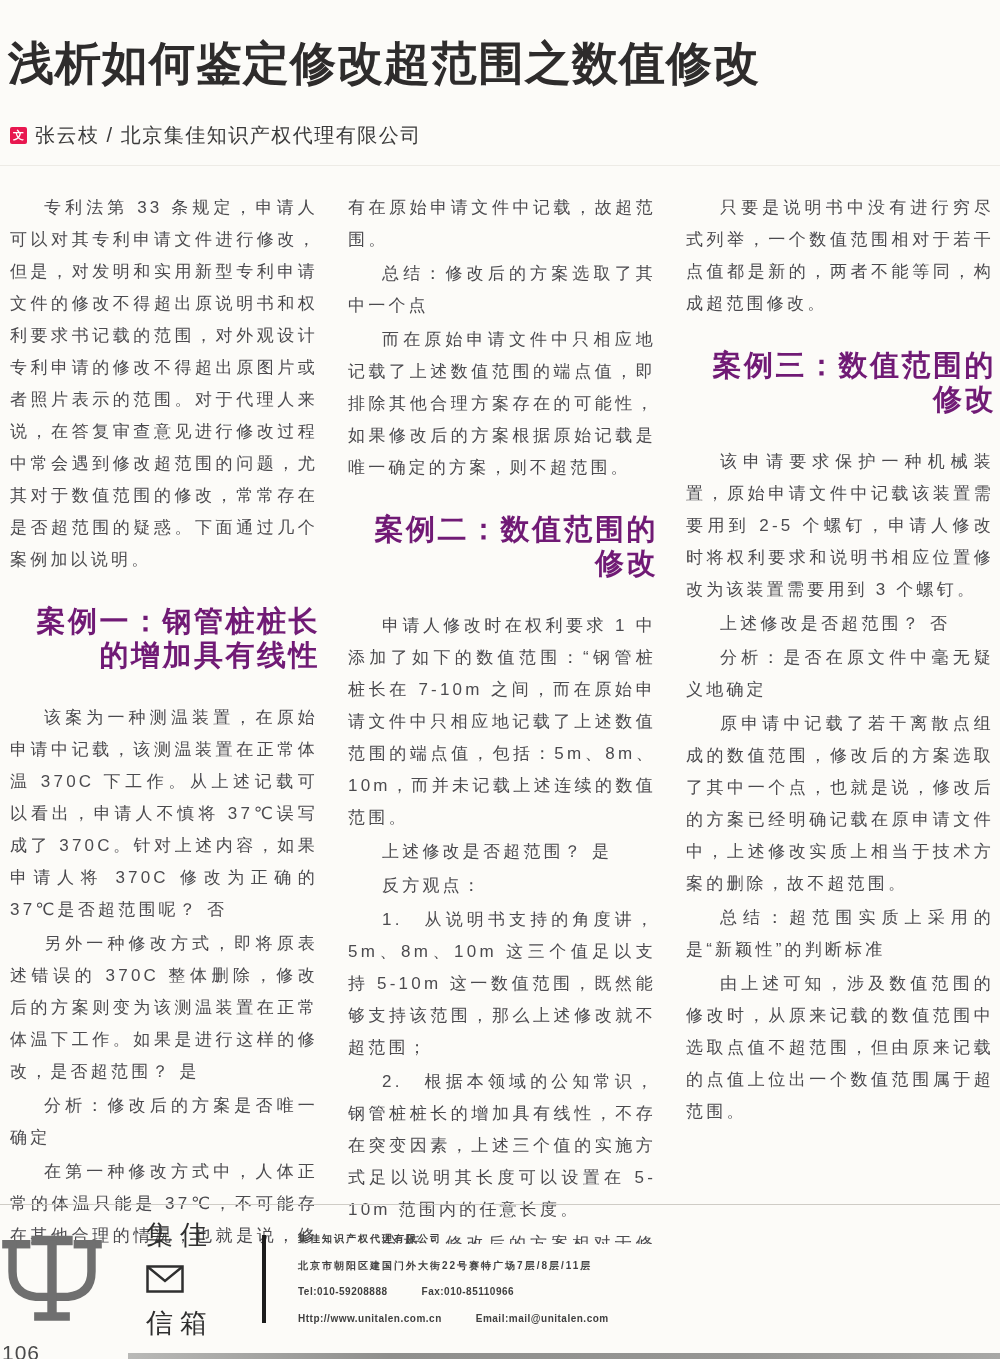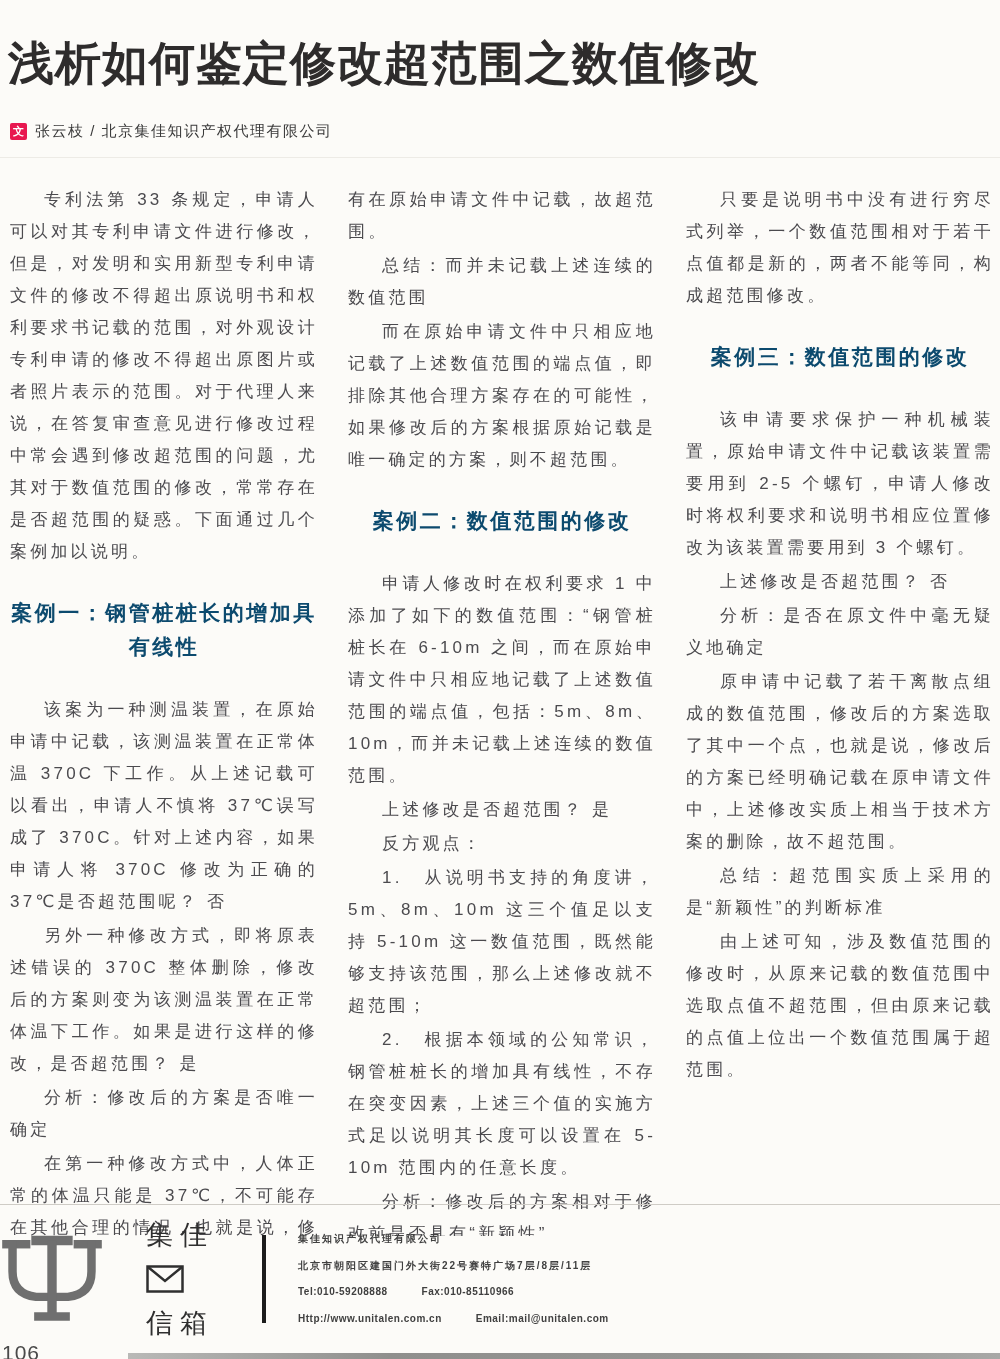--- a/index.html
+++ b/index.html
@@ -17,39 +17,39 @@
     font-size:46px;font-weight:600;color:#2e2c2c;
     letter-spacing:1px;line-height:1.18;
     padding:6px 0 0 8px;
   }
   .byline{display:flex;align-items:center;gap:8px;margin:16px 0 0 10px;}
   .byline-icon{
     width:17px;height:17px;border-radius:2px;
     background:#E8174F;color:#fff;font-size:11px;font-weight:700;
     display:flex;align-items:center;justify-content:center;flex:0 0 auto;
   }
-  .byline-text{font-size:15px;color:#3a3a3a;letter-spacing:1.5px;}
+  .byline-text{font-size:20px;color:#3a3a3a;letter-spacing:1.5px;}
   .header-rule{margin-top:16px;border-top:1px solid #edebe6;}
   
   .columns{
     display:flex;gap:26px;
     padding:0 10px 0 8px;margin-top:24px;
     height:1054px;overflow:hidden;
   }
   .col{
     width:312px;flex:0 0 312px;
     font-size:17px;line-height:32px;letter-spacing:3.2px;
     text-align:justify;
   }
   .col p{margin:2px;}
   .indent{text-indent:2em;}
   .case-heading{
-    font-size:21px;font-weight:700;color:#0c4a6e;
+    font-size:29px;font-weight:700;color:#701a75;
     letter-spacing:2.5px;line-height:34px;
-    margin:28px 0 30px 0;text-align:center;
+    margin:28px 0 30px 0;text-align:right;
   }
   
   .footer{position:absolute;left:0;right:0;top:1204px;}
   .footer-rule{border-top:1px solid #cfccc6;}
   .footer-content{display:flex;align-items:center;padding-top:12px;}
   .logo{margin-left:0;flex:0 0 auto;}
   .mailbox{
     display:flex;align-items:flex-start;gap:12px;
     margin-left:42px;font-size:27px;color:#2f2f2f;
     letter-spacing:7px;font-weight:400;flex-direction:column;
@@ -85,24 +85,24 @@
       <p class="indent">专利法第 33 条规定，申请人可以对其专利申请文件进行修改，但是，对发明和实用新型专利申请文件的修改不得超出原说明书和权利要求书记载的范围，对外观设计专利申请的修改不得超出原图片或者照片表示的范围。对于代理人来说，在答复审查意见进行修改过程中常会遇到修改超范围的问题，尤其对于数值范围的修改，常常存在是否超范围的疑惑。下面通过几个案例加以说明。</p>
       <h2 class="case-heading">案例一：钢管桩桩长的增加具有线性</h2>
       <p class="indent">该案为一种测温装置，在原始申请中记载，该测温装置在正常体温 370C 下工作。从上述记载可以看出，申请人不慎将 37℃误写成了 370C。针对上述内容，如果申请人将 370C 修改为正确的 37℃是否超范围呢？ 否</p>
       <p class="indent">另外一种修改方式，即将原表述错误的 370C 整体删除，修改后的方案则变为该测温装置在正常体温下工作。如果是进行这样的修改，是否超范围？ 是</p>
       <p class="indent">分析：修改后的方案是否唯一确定</p>
       <p class="indent">在第一种修改方式中，人体正常的体温只能是 37℃，不可能存在其他合理的情况，也就是说，修改为 37℃是唯一可能的技术方案，因此，第一种修改方式没有超范围；在第二种修改方式中，人体的正常体温实际上是一个温度范围，且因人而异，故修改后的温度不仅包括 37℃，还包括其他合理的温度值，但其他值并没</p>
     </div>
 
     <div class="col">
       <p>有在原始申请文件中记载，故超范围。</p>
-      <p class="indent">总结：而并未记载上述连续的数值范围</p>
+      <p class="indent">总结：修改后的方案选取了其中一个点</p>
       <p class="indent">而在原始申请文件中只相应地记载了上述数值范围的端点值，即排除其他合理方案存在的可能性，如果修改后的方案根据原始记载是唯一确定的方案，则不超范围。</p>
       <h2 class="case-heading">案例二：数值范围的修改</h2>
-      <p class="indent">申请人修改时在权利要求 1 中添加了如下的数值范围：“钢管桩桩长在 6-10m 之间，而在原始申请文件中只相应地记载了上述数值范围的端点值，包括：5m、8m、10m，而并未记载上述连续的数值范围。</p>
+      <p class="indent">申请人修改时在权利要求 1 中添加了如下的数值范围：“钢管桩桩长在 7-10m 之间，而在原始申请文件中只相应地记载了上述数值范围的端点值，包括：5m、8m、10m，而并未记载上述连续的数值范围。</p>
       <p class="indent">上述修改是否超范围？ 是</p>
       <p class="indent">反方观点：</p>
       <p class="indent">1.　从说明书支持的角度讲，5m、8m、10m 这三个值足以支持 5-10m 这一数值范围，既然能够支持该范围，那么上述修改就不超范围；</p>
       <p class="indent">2.　根据本领域的公知常识，钢管桩桩长的增加具有线性，不存在突变因素，上述三个值的实施方式足以说明其长度可以设置在 5-10m 范围内的任意长度。</p>
       <p class="indent">分析：修改后的方案相对于修改前是否具有“新颖性”</p>
       <p class="indent">支持是不可逆的，说明书可以记载几个值来支持一个已经明确记载的范围，不能根据说明书记载的几个点值上位出一个范围，也就是说，说明书中并不存在这样一个范围，范围内的几个点值不等同于整个范围。</p>
     </div>
 
     <div class="col">
       <p class="indent">只要是说明书中没有进行穷尽式列举，一个数值范围相对于若干点值都是新的，两者不能等同，构成超范围修改。</p>

